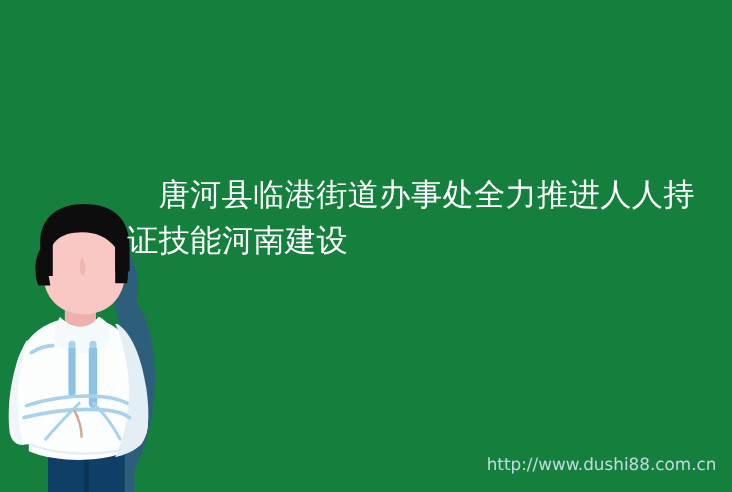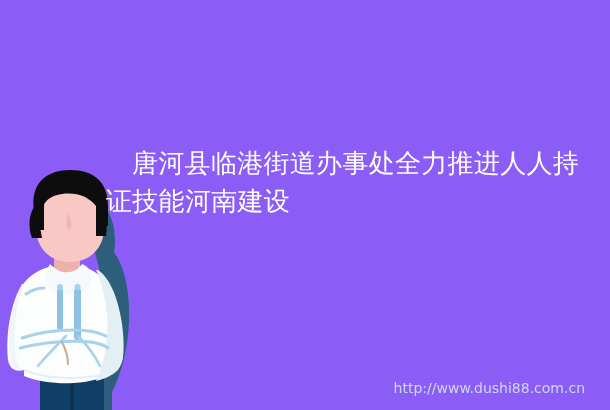--- a/index.html
+++ b/index.html
@@ -8,21 +8,21 @@
     padding: 0;
   }
   body {
     font-family: "DejaVu Sans", "Liberation Sans", sans-serif;
   }
   #thumb-card {
     position: relative;
     width: 610px;
     height: 410px;
     overflow: hidden;
-    background: #8b5cf6;
+    background: #15803d;
   }
   
   #person-illustration {
     position: absolute;
     left: 0px;
     top: 170px;
     width: 145px;
     height: 240px;
   }
   #person-illustration svg {
@@ -41,21 +41,21 @@
     line-height: 38px;
     letter-spacing: 0.3px;
     font-weight: 400;
     font-family: "DejaVu Sans", "Liberation Sans", sans-serif;
     white-space: normal;
     text-indent: 26px;
   }
   
   #watermark {
     position: absolute;
-    right: 25px;
+    right: 13px;
     bottom: 14px;
     color: #cfe2ee;
     font-size: 14px;
     line-height: 16px;
     font-family: "DejaVu Sans", "Liberation Sans", sans-serif;
     opacity: 0.92;
     white-space: nowrap;
     padding-left: 12px;
   }
 </style>

